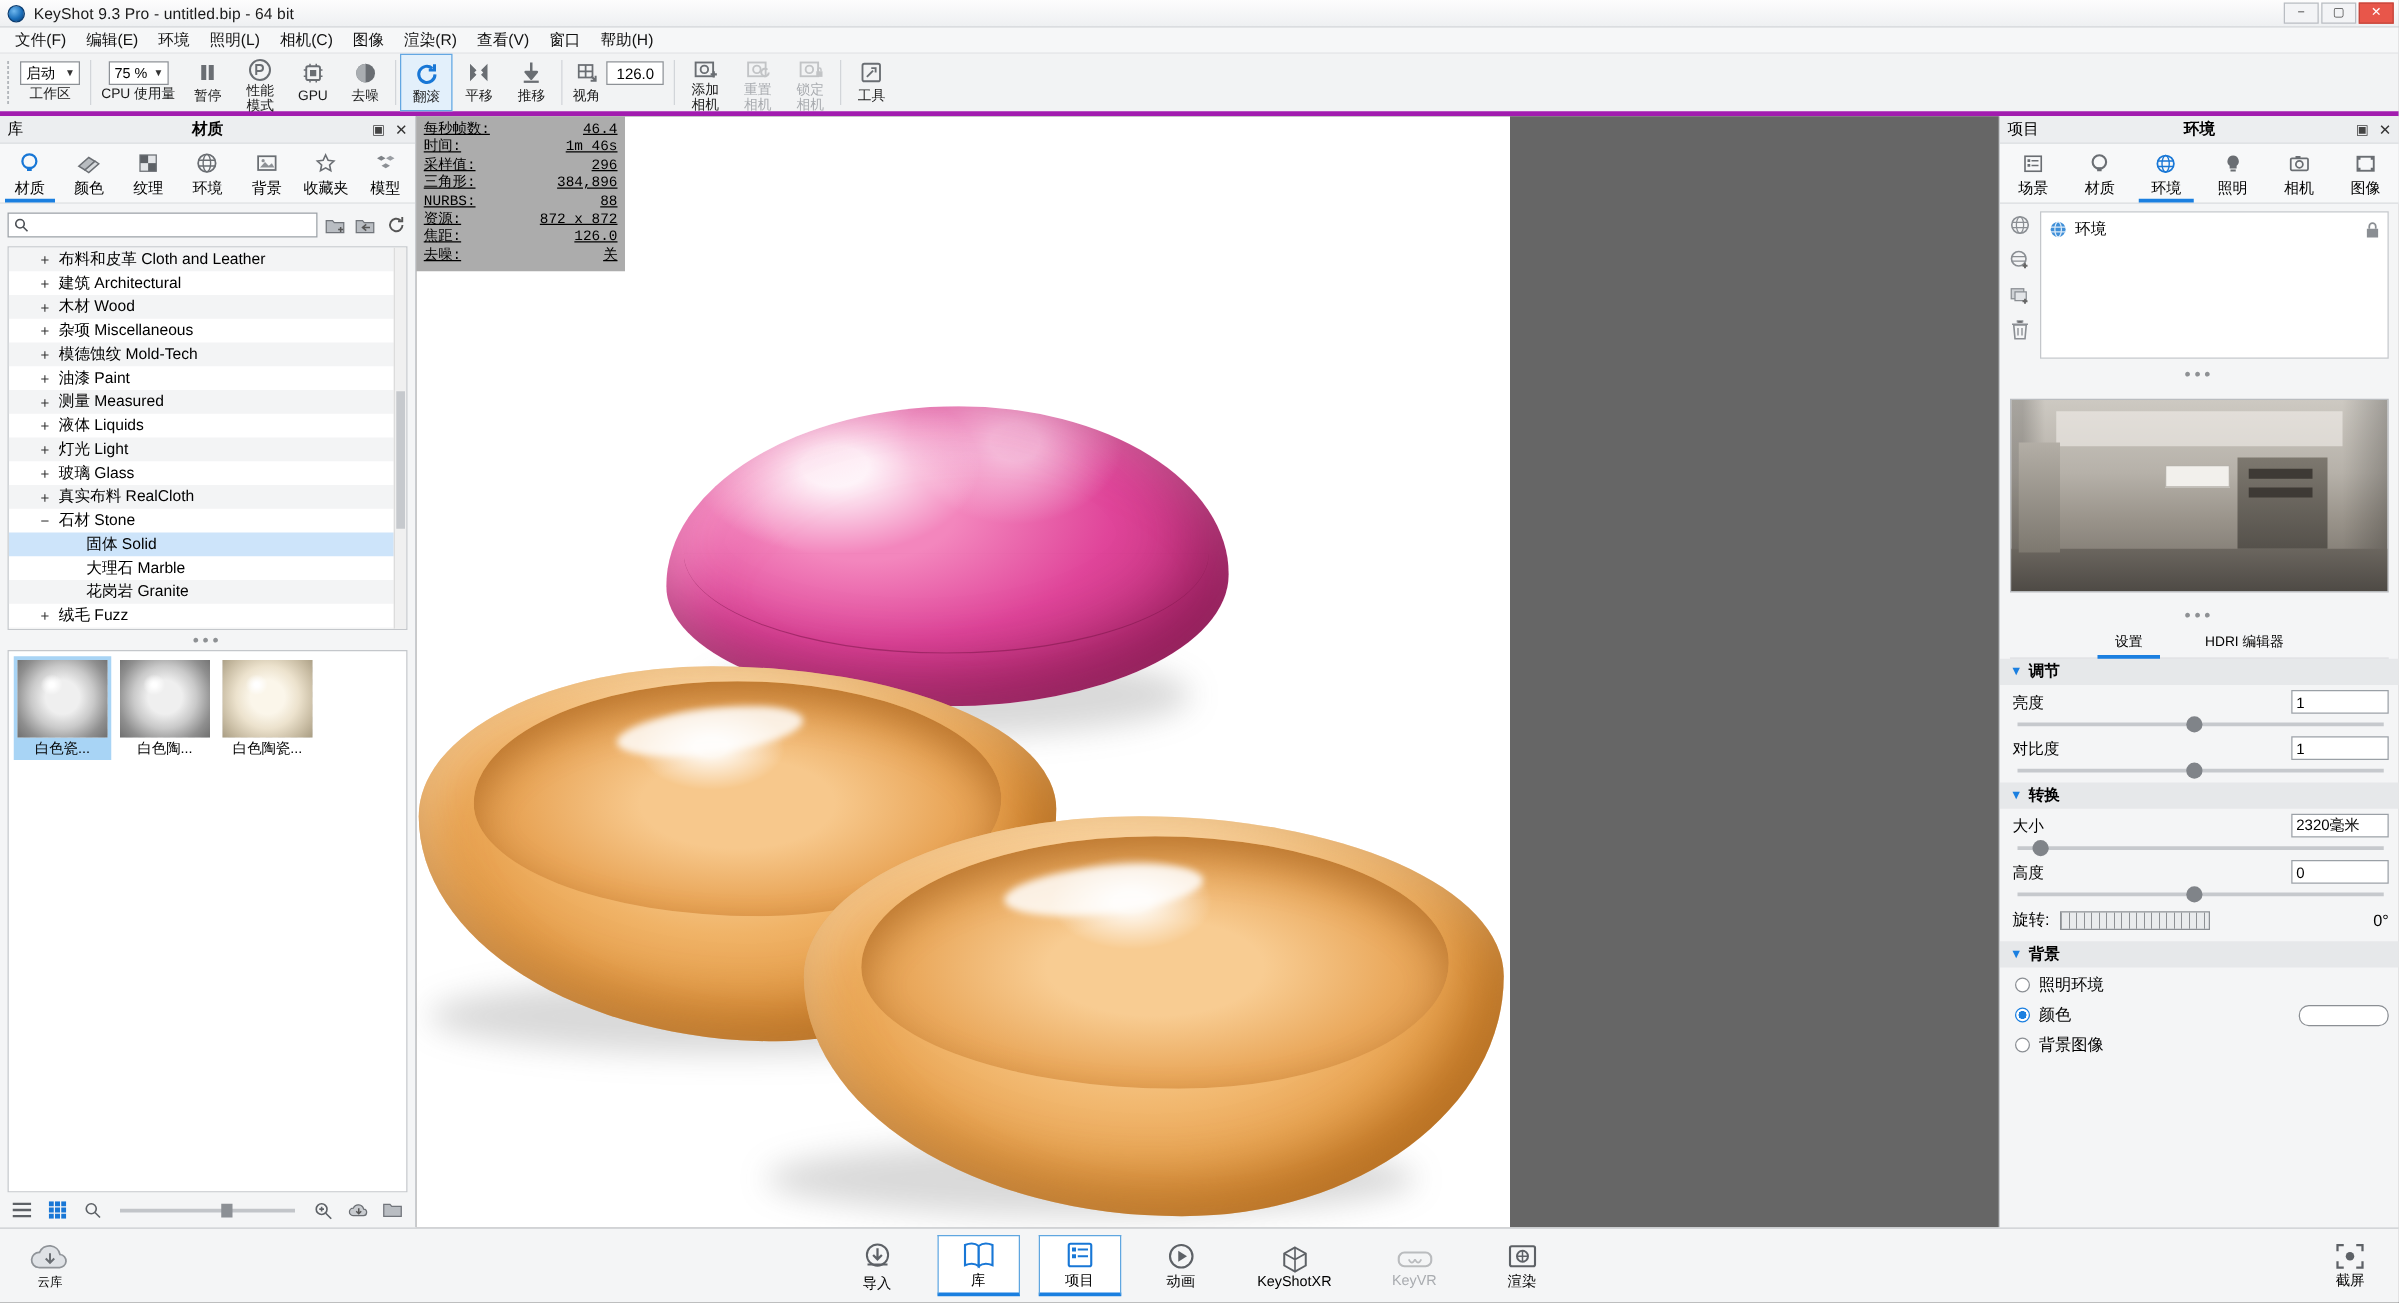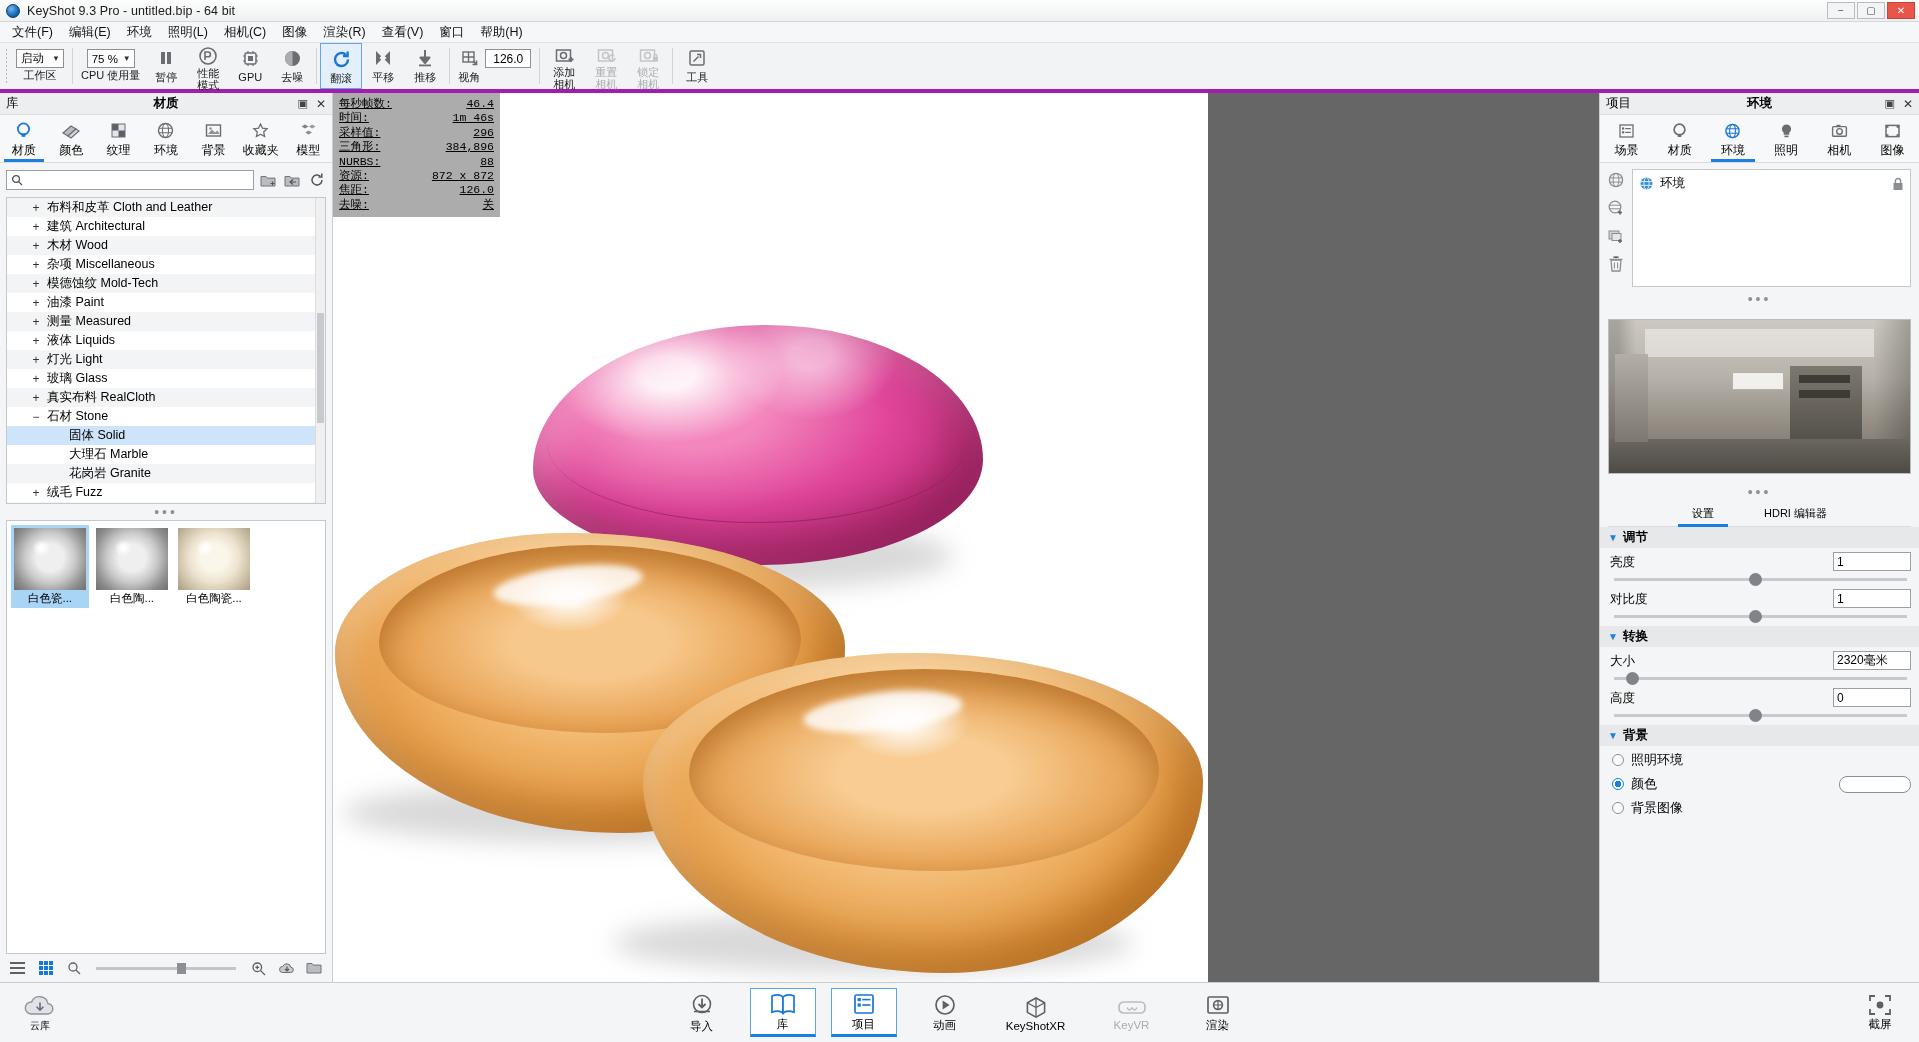--- a/index.html
+++ b/index.html
@@ -966,20 +966,25 @@
       </div>
       <div class="prow">
         <div class="top">
           <span class="plabel">高度</span>
           <span class="pval">0</span>
         </div>
         <div class="track">
             <span class="knob" style="left:46%"></span>
           </div>
       </div>
+      <div class="rotrow">
+        <span class="plabel">旋转:</span>
+        <span class="rotdial"></span>
+        <span class="pval" style="margin-left:auto;">0°</span>
+      </div>
 
       <div class="group-hd" style="margin-top:4px;">
         <span class="chev">▼</span>
         <span>背景</span>
       </div>
       <div class="radio-row">
         <span class="radio"></span>
         <span>照明环境</span>
       </div>
       <div class="radio-row">

